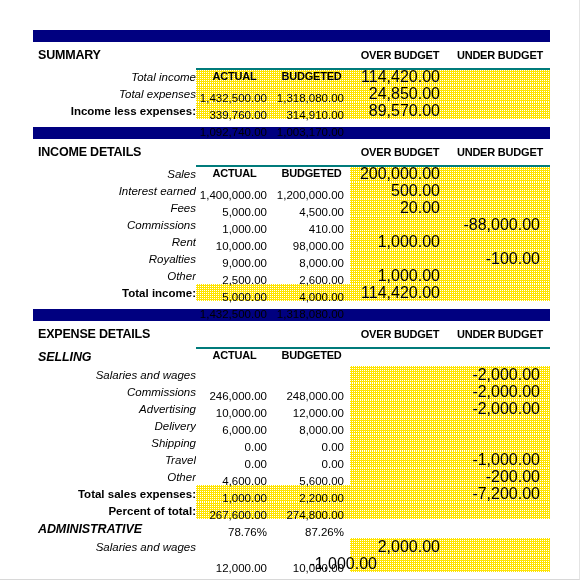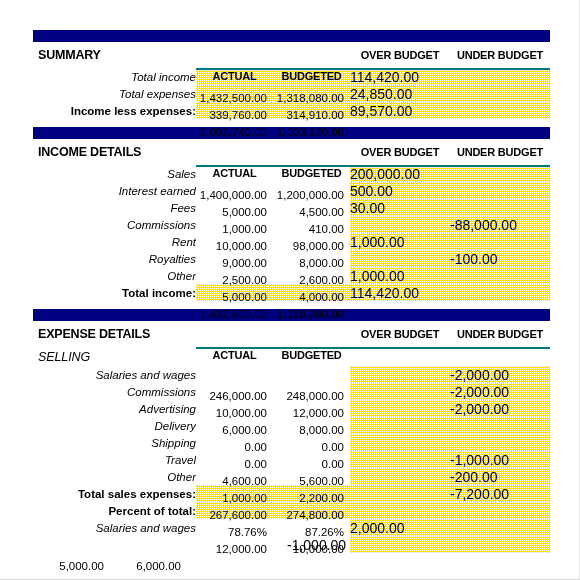--- a/index.html
+++ b/index.html
@@ -68,23 +68,24 @@
     box-sizing: border-box;
     font-size: 11.5px;
     color: #000000;
     white-space: nowrap;
     z-index: 2;
     margin-top: 42px;
   }
   .c-wide {
     width: 100px;
     flex: 0 0 100px;
+    text-align: right;
     padding-right: 10px;
     box-sizing: border-box;
-    font-size: 14px;
+    font-size: 16px;
     color: #000000;
     white-space: nowrap;
     z-index: 2;
   }
 
   
   .sec-title {
     font-weight: bold;
     font-size: 12.5px;
     letter-spacing: -0.2px;
@@ -106,21 +107,21 @@
     height: 2px;
     background: #007b7b;
     z-index: 3;
   }
 
   
   .italic { font-style: italic; text-align: right; }
   .bolditalic { font-weight: bold; text-align: right; }
   .subhead {
     font-style: italic;
-    font-weight: normal;
+    font-weight: bold;
     font-size: 12.5px;
     letter-spacing: -0.1px;
   }
 
   
   .hl {
     position: absolute;
     top: 0;
     bottom: 0;
     background-color: #ffffff;
@@ -212,21 +213,21 @@
         <div class="c-num">5,000.00</div>
         <div class="c-num">4,500.00</div>
         <div class="c-wide">500.00</div>
         <div class="c-wide"></div>
       </div>
       <div class="row">
         <div class="hl hl-ou"></div>
         <div class="c-label italic">Fees</div>
         <div class="c-num">1,000.00</div>
         <div class="c-num">410.00</div>
-        <div class="c-wide">30.00</div>
+        <div class="c-wide">20.00</div>
         <div class="c-wide"></div>
       </div>
       <div class="row">
         <div class="hl hl-ou"></div>
         <div class="c-label italic">Commissions</div>
         <div class="c-num">10,000.00</div>
         <div class="c-num">98,000.00</div>
         <div class="c-wide"></div>
         <div class="c-wide">-88,000.00</div>
       </div>
@@ -349,20 +350,23 @@
       <div class="row">
         <div class="hl hl-all"></div>
         <div class="c-label bolditalic">Percent of total:</div>
         <div class="c-num">78.76%</div>
         <div class="c-num">87.26%</div>
         <div class="c-wide"></div>
         <div class="c-wide"></div>
       </div>
     </div>
 
+    <div class="row sub">
+      <div class="c-label subhead">ADMINISTRATIVE</div>
+    </div>
 
     <div class="rowwrap">
       <div class="row">
         <div class="hl hl-ou"></div>
         <div class="c-label italic">Salaries and wages</div>
         <div class="c-num">12,000.00</div>
         <div class="c-num">10,000.00</div>
         <div class="c-wide">2,000.00</div>
         <div class="c-wide"></div>
       </div>

